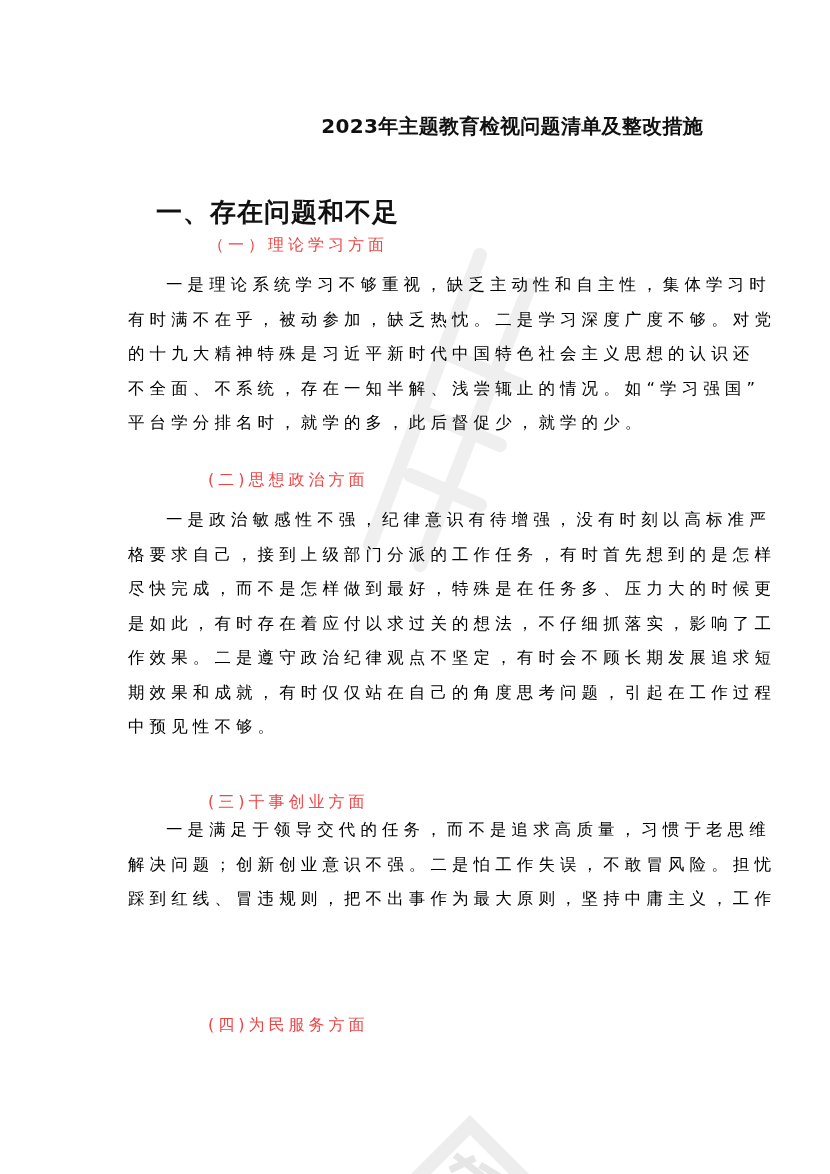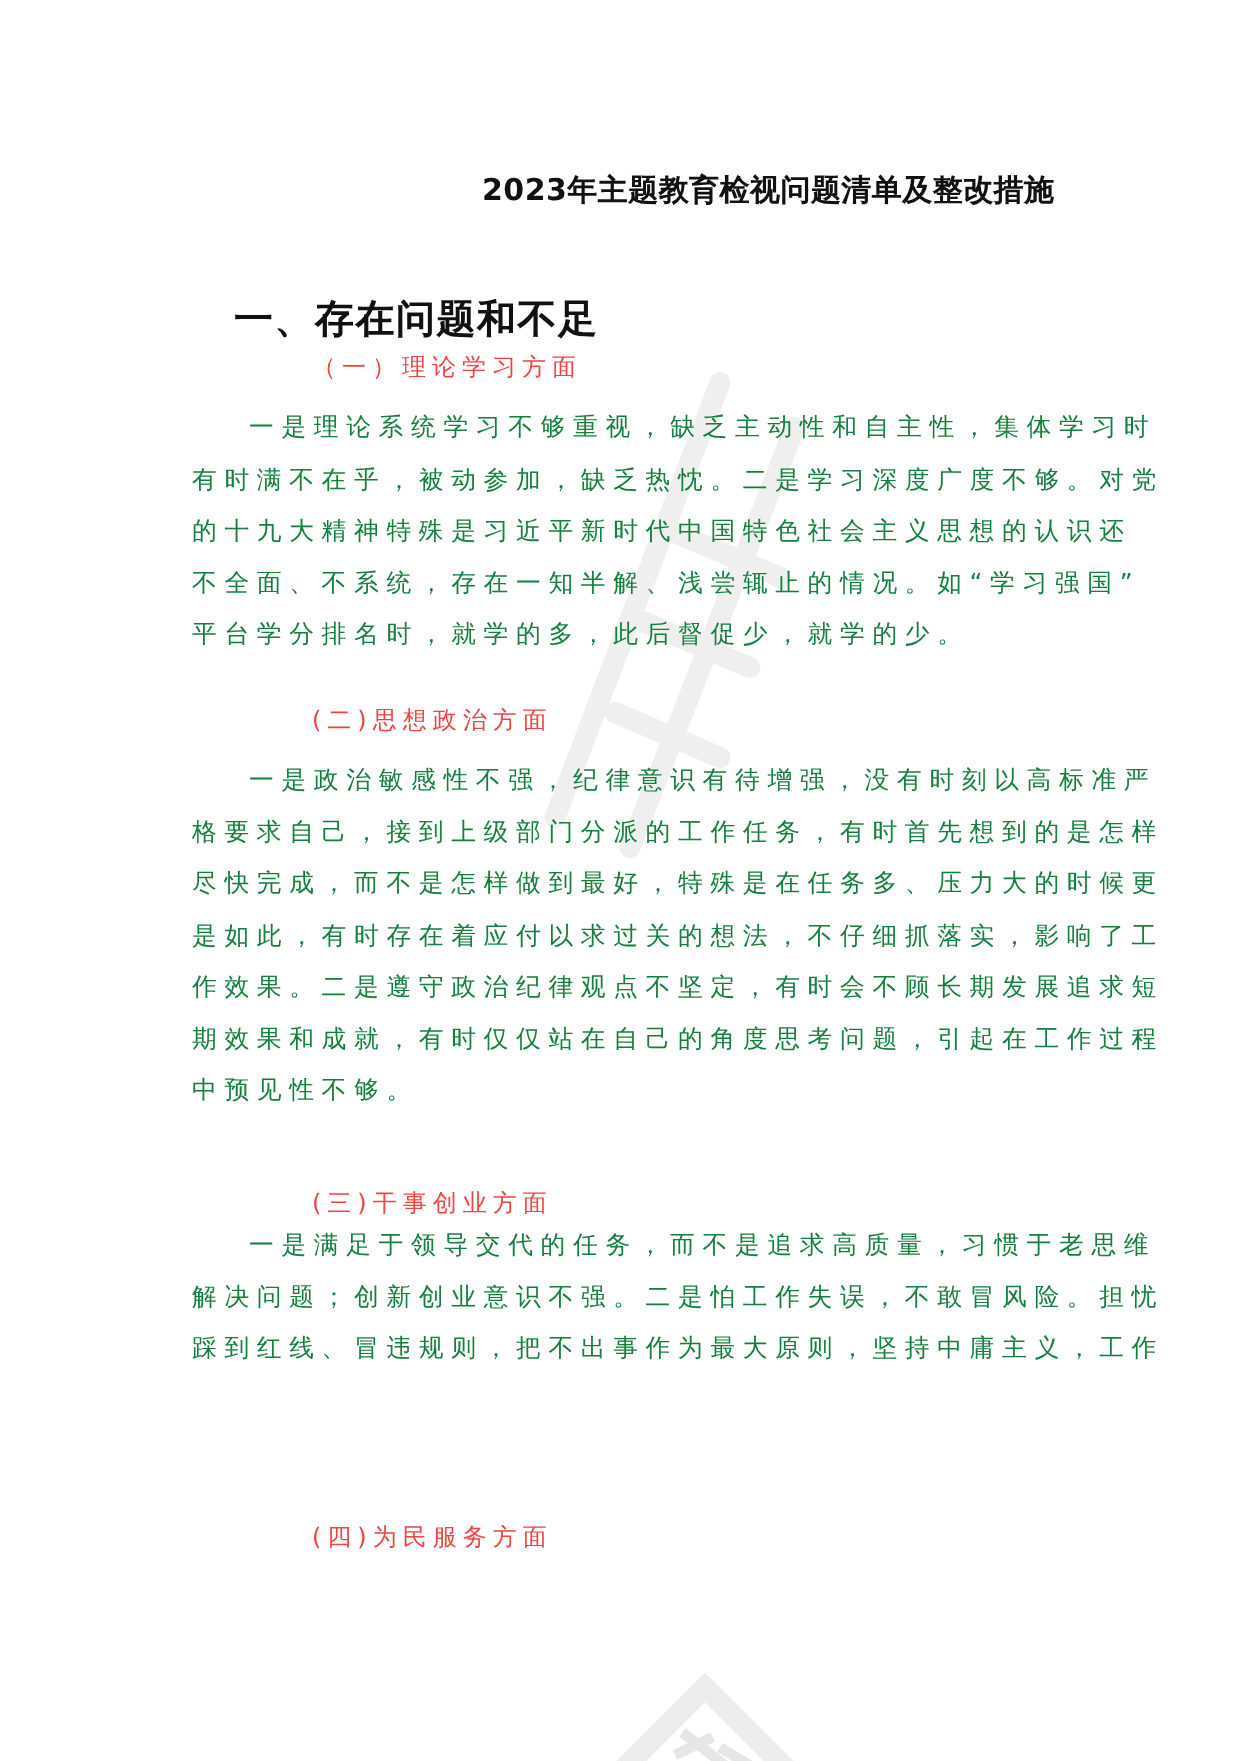--- a/index.html
+++ b/index.html
@@ -77,21 +77,21 @@
     white-space: nowrap;
     margin-left: 32px;
   }
   .para {
     position: absolute;
     left: 0;
     width: 578px;
     font-size: 16.5px;
     line-height: 34.5px;
     letter-spacing: 5.1px;
-    color: #15803d;
+    color: #000000;
   }
   .para .line {
     display: block;
     white-space: nowrap;
   }
   .para .line.first {
     padding-left: 38px;
   }
 </style>
 </head>

